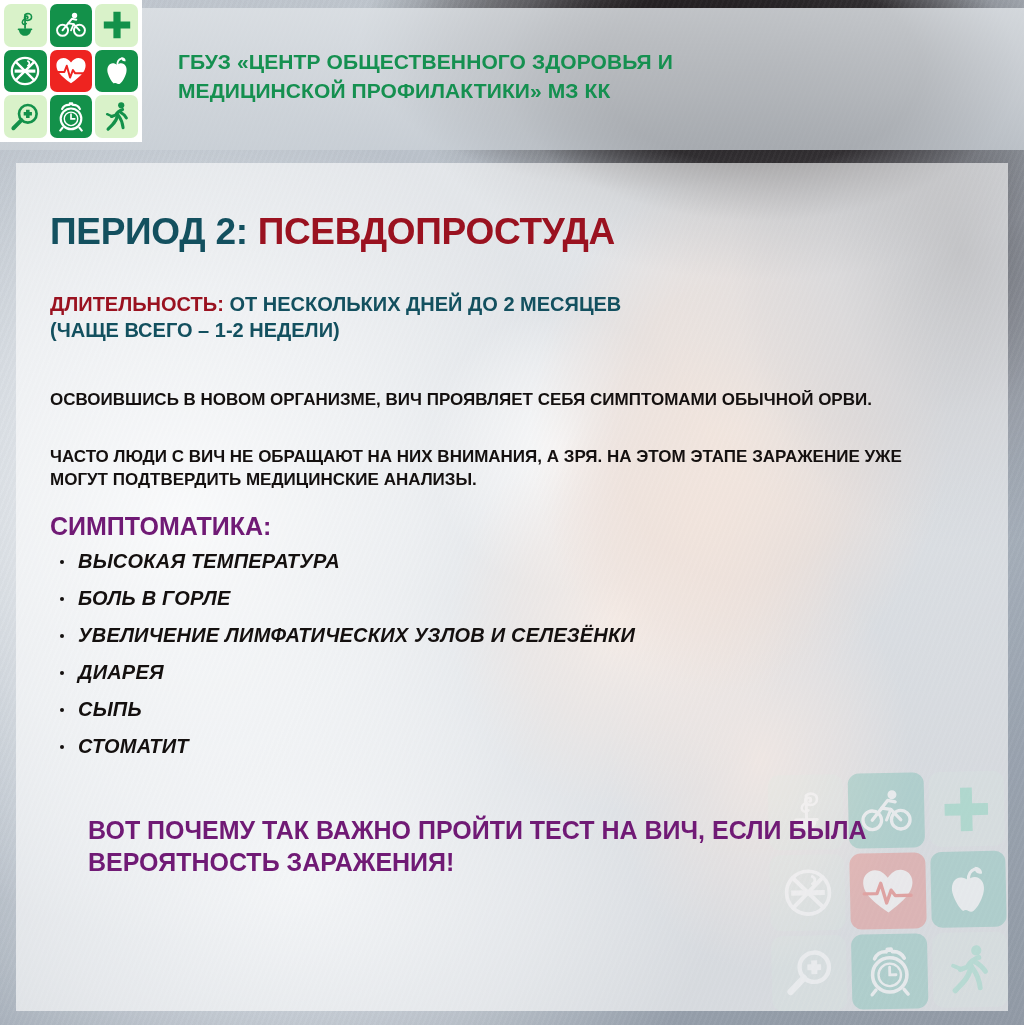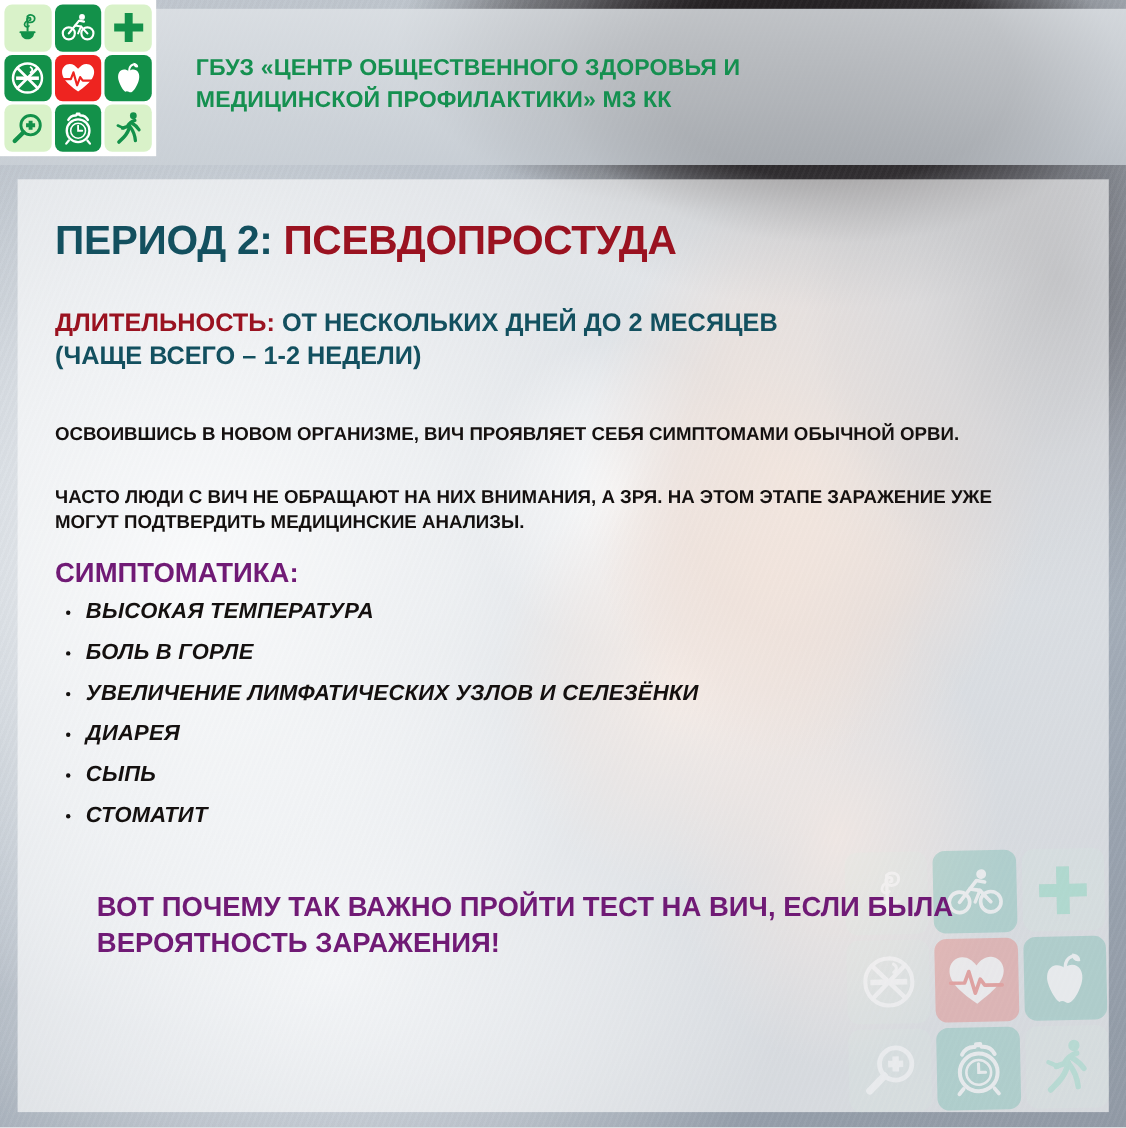--- a/index.html
+++ b/index.html
@@ -143,40 +143,40 @@
     top: 163px;
     width: 992px;
     height: 848px;
     background: linear-gradient(180deg, rgba(255,255,255,0.60) 0%, rgba(255,255,255,0.58) 45%, rgba(255,255,255,0.62) 100%);
     z-index: 2;
   }
 
   .content {
     position: absolute;
     left: 50px;
-    top: 199px;
+    top: 212px;
     width: 900px;
     z-index: 5;
   }
 
   
   .main-title {
     margin: 0 0 38px 0;
     font-size: 37px;
     font-weight: bold;
     line-height: 1.1;
     letter-spacing: -0.3px;
     text-transform: uppercase;
   }
   .title-period { color: #13505f; }
   .title-name   { color: #9a1220; }
 
   .duration {
     margin: 0 0 46px 0;
-    font-size: 23px;
+    font-size: 20px;
     font-weight: bold;
     line-height: 1.32;
     letter-spacing: 0px;
     text-transform: uppercase;
     color: #13505f;
   }
   .duration-label { color: #9a1220; }
 
   .body-para {
     margin: 0 0 34px 0;

